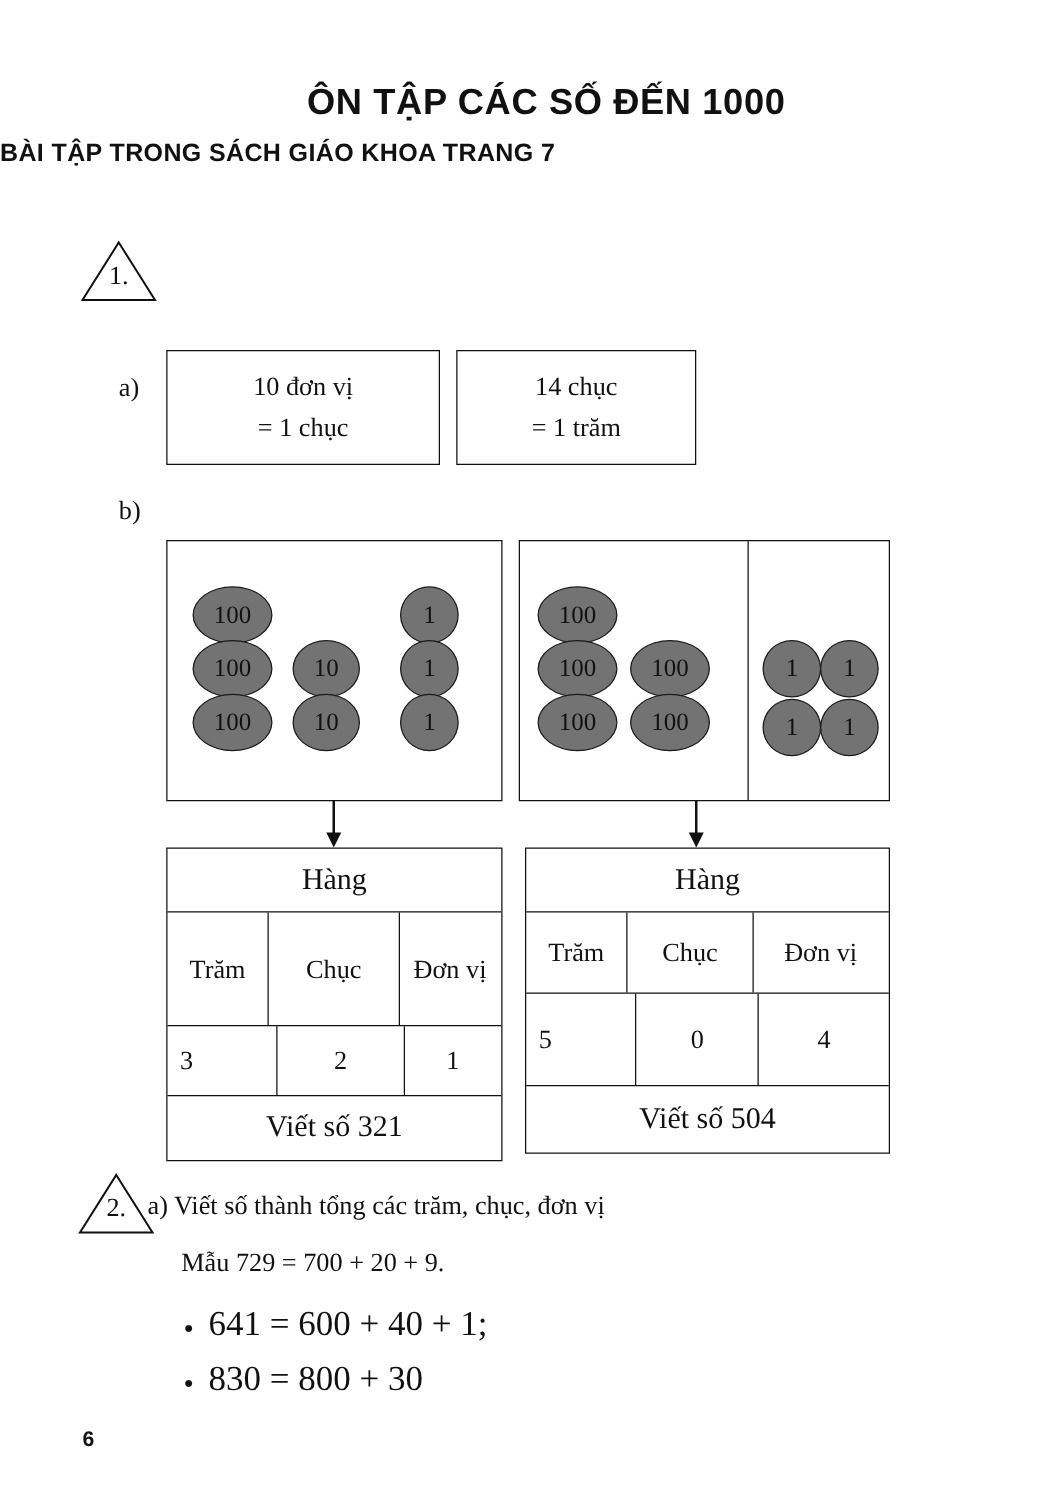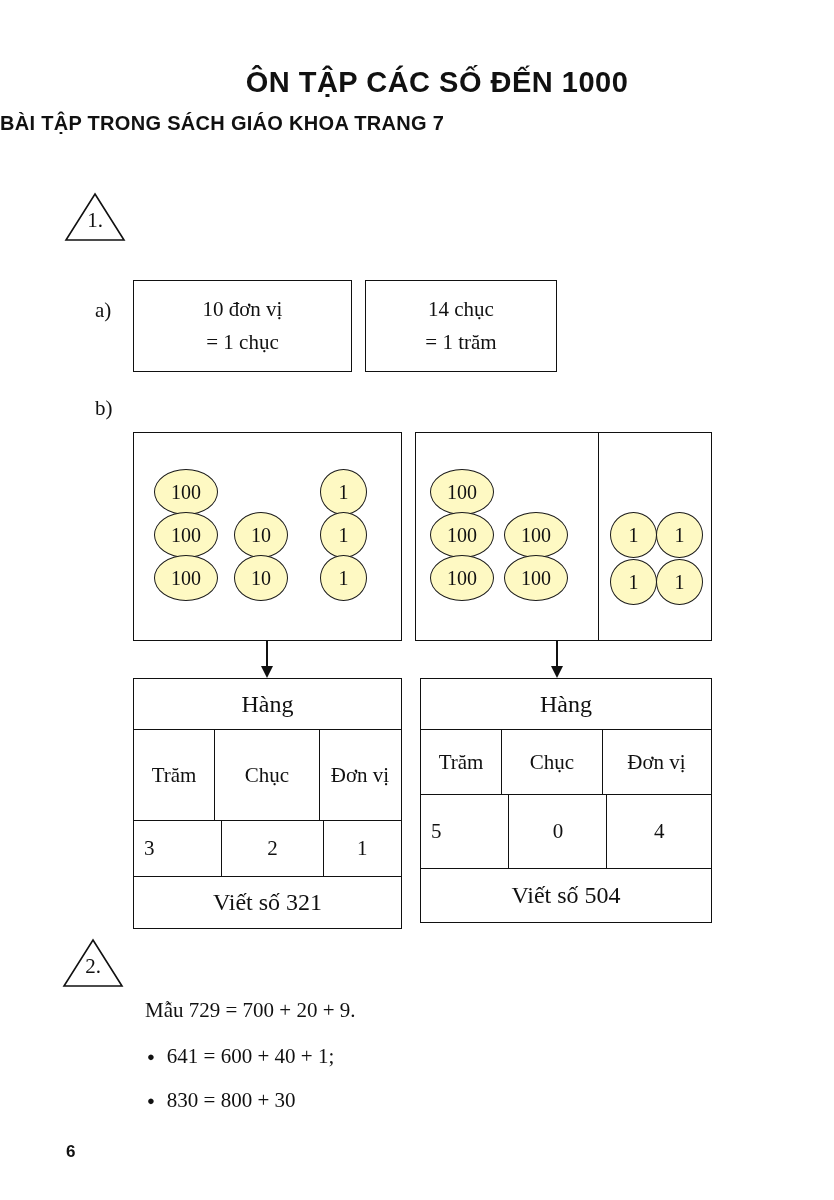--- a/index.html
+++ b/index.html
@@ -45,41 +45,41 @@
   }
   .divider{
     position:absolute;top:0;bottom:0;
     border-left:1.5px solid #111;
   }
   .circle{
     position:absolute;
     border:1.4px solid #1a1a1a;
     border-radius:50%;
     display:flex;align-items:center;justify-content:center;
-    font-size:20px;background:#fef9c3;
+    font-size:20px;background:#737373;
   }
   .c100{width:62px;height:44px;}
   .c10{width:52px;height:44px;}
   .c1{width:45px;height:44px;}
   .ptable{border:1.7px solid #111;}
   .pt-row{display:flex;border-top:1.4px solid #111;}
   .pt-row.first{border-top:none;}
   .pt-cell{
     display:flex;align-items:center;justify-content:center;
     border-right:1.4px solid #111;
     font-size:21px;text-align:center;line-height:1.25;
   }
   .pt-cell.last{border-right:none;}
   .pt-cell.val-left{justify-content:flex-start;padding-left:10px;}
   .pt-full{
     display:flex;align-items:center;justify-content:center;
     font-size:24px;
   }
   .ex2-line{font-size:21px;}
-  .bullet-item{font-size:21px;font-family:Liberation Serif, serif;}
+  .bullet-item{font-size:28px;font-family:Liberation Serif, serif;}
   .bullet-item::before{
     content:"●";
     font-size:13px;
     margin-right:12px;
     position:relative;top:-2px;
   }
   .page-num{
     font-family:"Liberation Sans", sans-serif;
     font-weight:bold;font-size:17px;
   }
@@ -183,19 +183,20 @@
     </div>
   </div>
 
   <div class="abs tri-wrap" style="left:62px;top:938px;">
     <svg width="62" height="50" viewBox="0 0 62 50">
       <polygon points="31,2 60,48 2,48" fill="none" stroke="#111" stroke-width="1.6"></polygon>
     </svg>
     <span class="tri-num">2.</span>
   </div>
 
+  <div class="abs ex2-line" style="left:118px;top:952px;">a) Viết số thành tổng các trăm, chục, đơn vị</div>
   <div class="abs ex2-line" style="left:145px;top:998px;">Mẫu 729 = 700 + 20 + 9.</div>
   <div class="abs bullet-item" style="left:147px;top:1044px;">641 = 600 + 40 + 1;</div>
   <div class="abs bullet-item" style="left:147px;top:1088px;">830 = 800 + 30</div>
 
   <div class="abs page-num" style="left:66px;top:1142px;">6</div>
 
 </div>
 
 </body></html>

